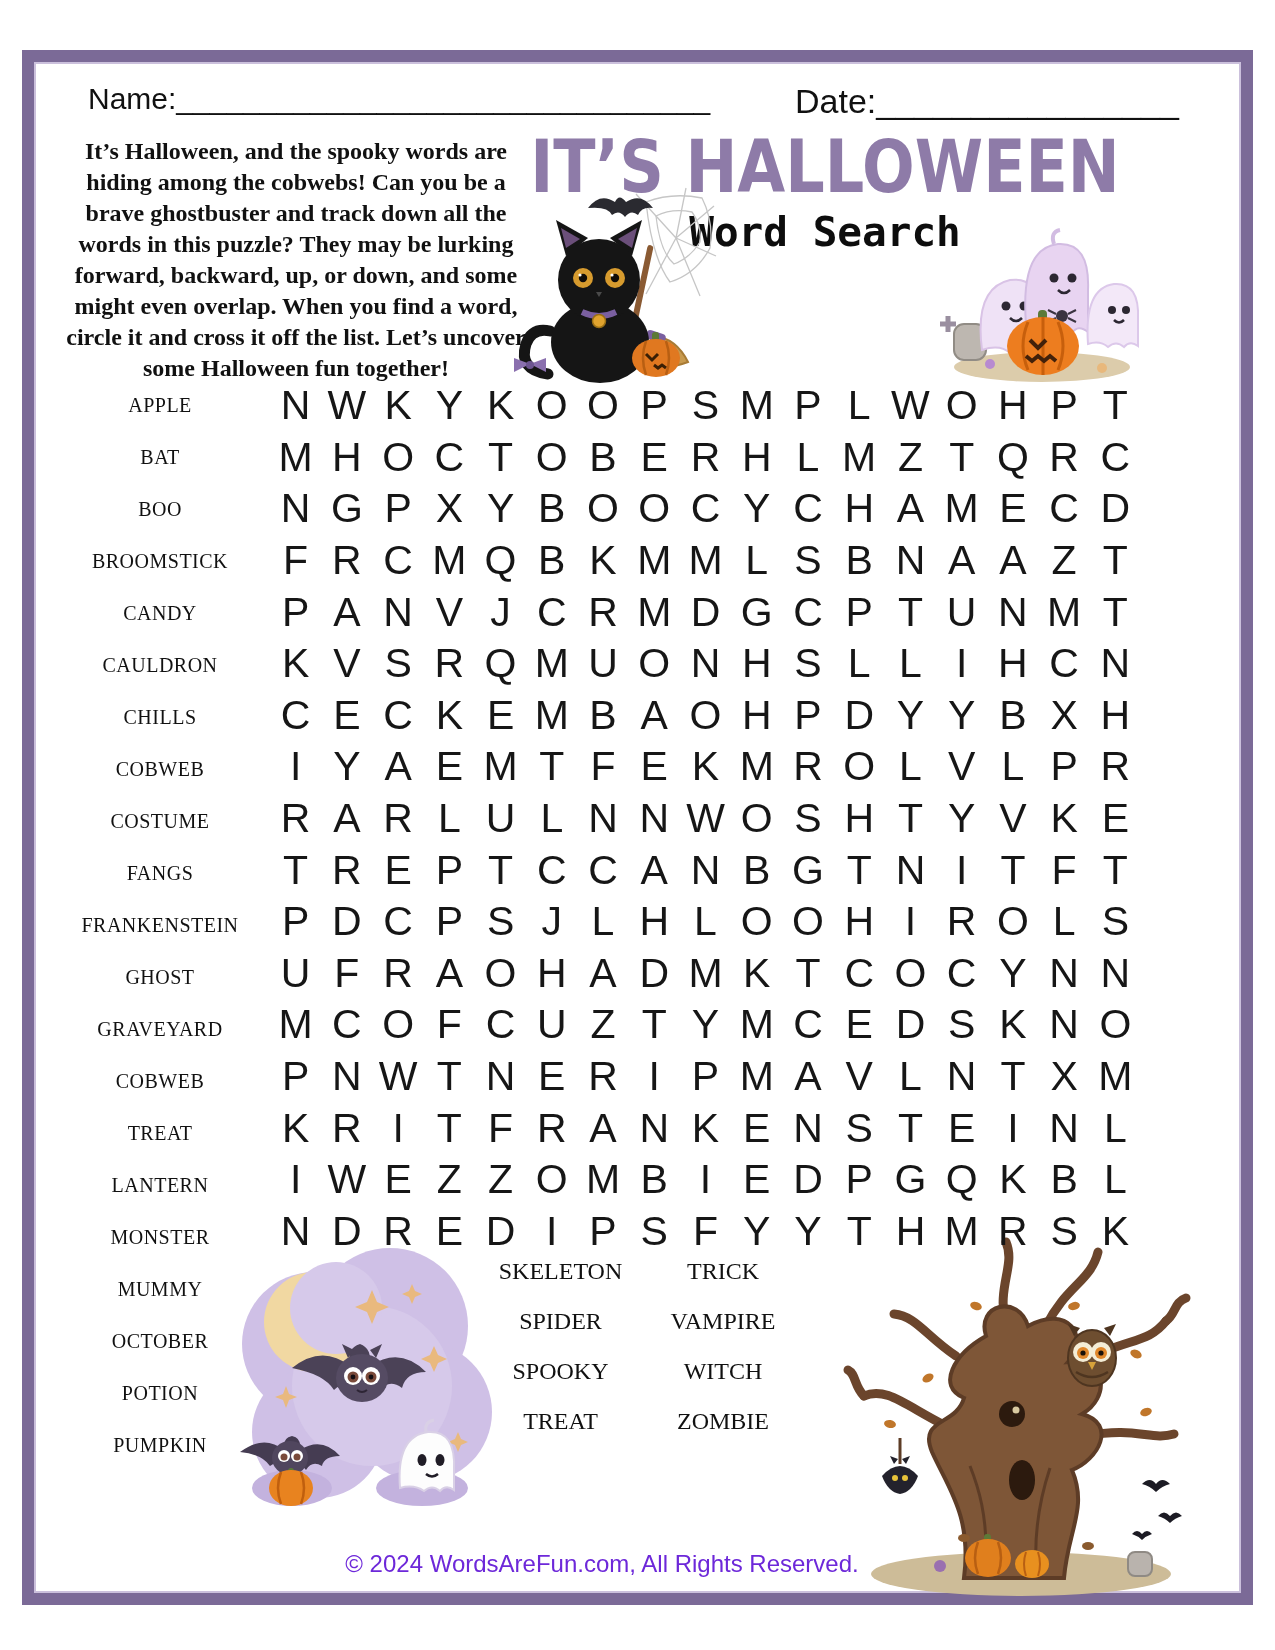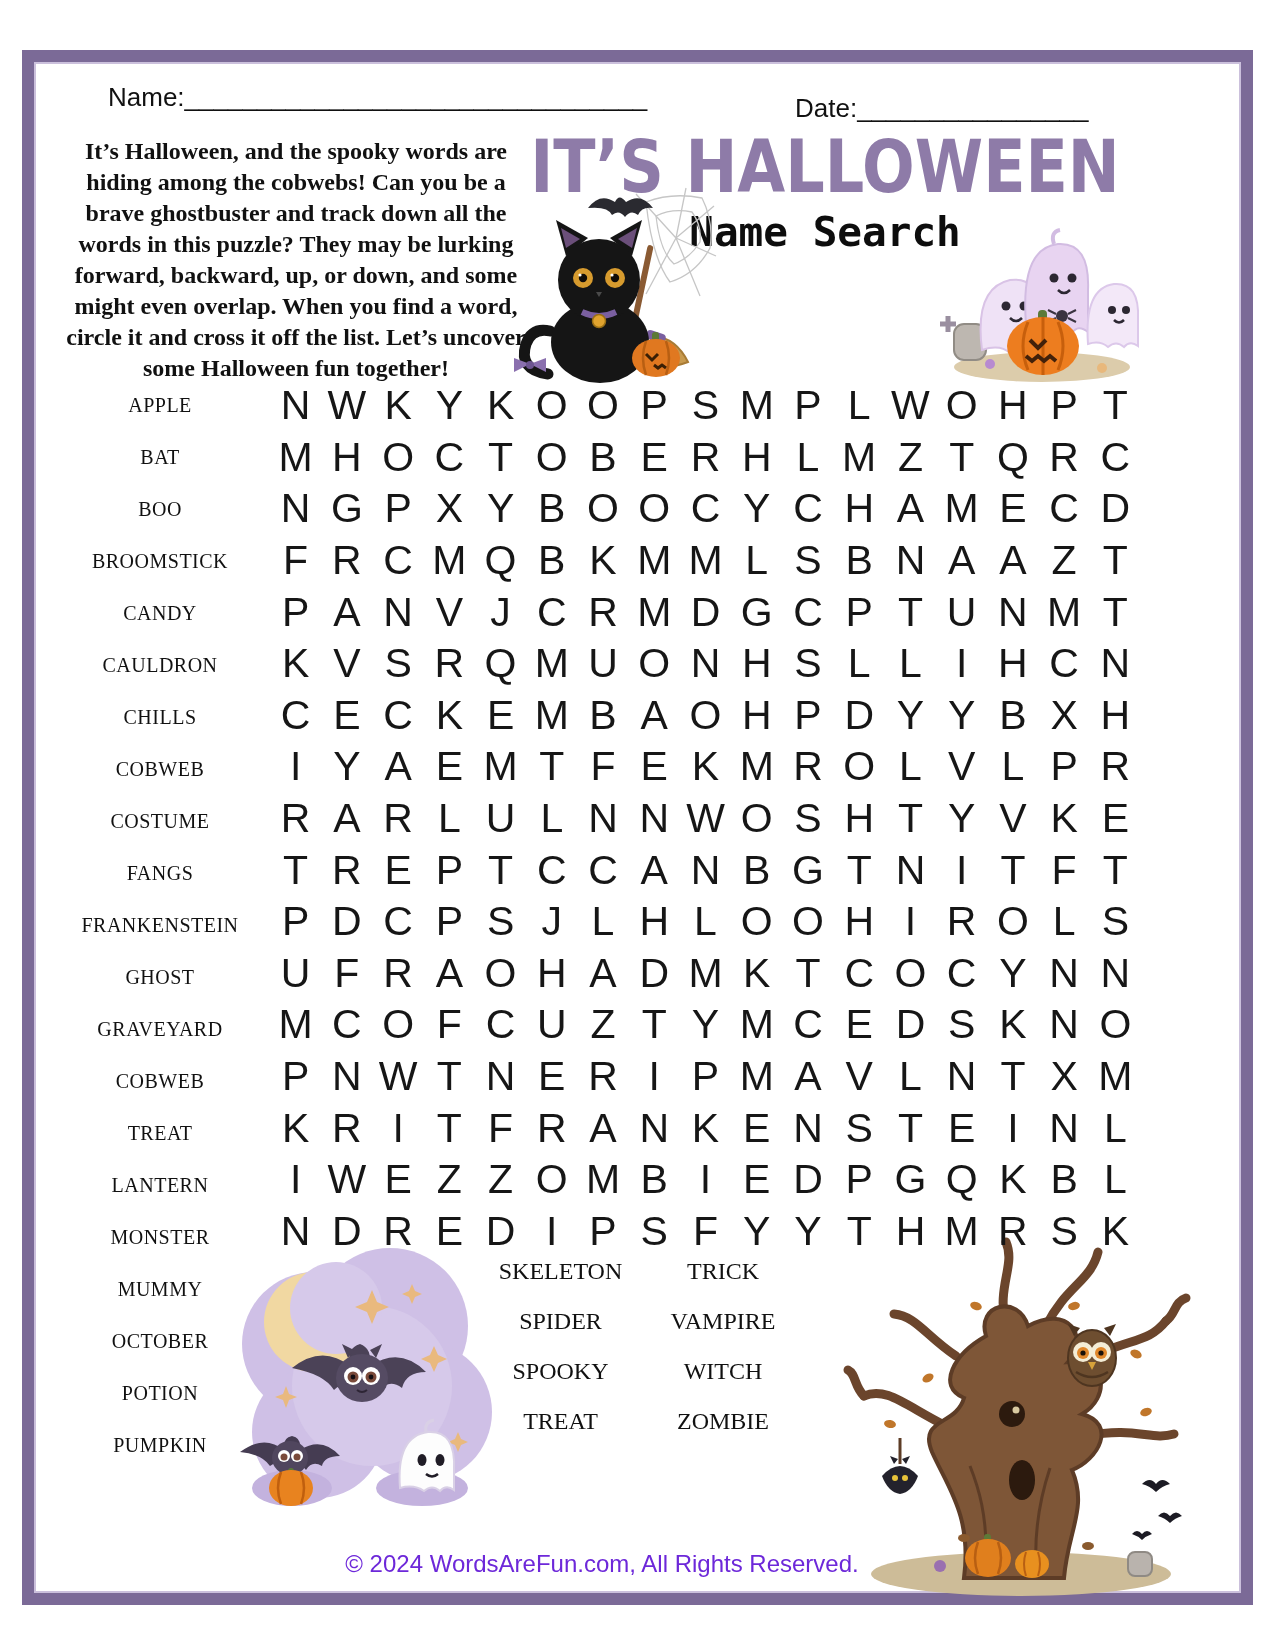--- a/index.html
+++ b/index.html
@@ -3,22 +3,22 @@
 <meta charset="utf-8">
 <style>
   html,body{margin:0;padding:0;background:#ffffff;}
   .sheet{position:relative;width:1275px;height:1650px;background:#fff;overflow:hidden;
          font-family:"Liberation Sans",sans-serif;color:#111;}
   
   .frame{position:absolute;left:22px;top:50px;width:1231px;height:1555px;
          border:12px solid #7b6a97;box-sizing:border-box;}
   .frame-inner{position:absolute;inset:0;border:2px solid #cbc0dc;}
   
-  .name-row{position:absolute;left:88px;top:82px;font-size:26px;margin-left:20px;}
-  .date-row{position:absolute;left:795px;top:82px;font-size:26px;margin-top:11px;}
+  .name-row{position:absolute;left:88px;top:82px;font-size:30px;}
+  .date-row{position:absolute;left:795px;top:82px;font-size:34px;}
   .fill-line{letter-spacing:0;}
   
   .intro{position:absolute;left:62px;top:136px;width:468px;text-align:center;
          font-family:"Liberation Serif",serif;font-weight:bold;font-size:24px;line-height:31px;}
   
   .title{position:absolute;left:520px;top:124px;width:610px;text-align:center;
          font-family:"DejaVu Sans",sans-serif;font-weight:bold;font-size:62px;
          color:#8e7ba8;transform:scaleY(1.18);transform-origin:50% 0;white-space:nowrap;letter-spacing:0px;}
   .subtitle{position:absolute;left:520px;top:208px;width:610px;text-align:center;
          font-family:"DejaVu Sans Mono",monospace;font-weight:bold;font-size:41px;color:#0d0d0d;}
@@ -56,21 +56,21 @@
     <div class="frame-inner"></div>
   </div>
 
   <div class="name-row"><span>Name:</span><span class="fill-line">________________________________</span></div>
 
   <div class="date-row"><span>Date:</span><span class="fill-line">________________</span></div>
 
   <div class="intro">It’s Halloween, and the spooky words are hiding among the cobwebs! Can you be a brave ghostbuster and track down all the words in this puzzle? They may be lurking forward, backward, up, or down, and some might even overlap. When you find a word, circle it and cross it off the list. Let’s uncover some Halloween fun together!</div>
 
   <div class="title">IT’S HALLOWEEN</div>
-  <div class="subtitle">Name Search</div>
+  <div class="subtitle">Word Search</div>
 
   <div class="illu illu-cat">
     <svg viewBox="0 0 232 200" xmlns="http://www.w3.org/2000/svg">
       <g stroke="#c6c6c6" stroke-width="1.3" fill="none">
         <path d="M190 52 L150 8 M190 52 L200 2 M190 52 L228 20 M190 52 L230 70 M190 52 L214 110 M190 52 L160 108"></path>
         <path d="M170 30 Q186 22 206 26 Q216 40 214 56 Q204 72 188 78 Q174 66 170 30"></path>
         <path d="M160 16 Q186 6 216 12 Q228 36 224 62 Q210 88 184 96 Q166 72 160 16"></path>
       </g>
       <path d="M102 22 q12-16 27-6 q4-9 11 0 q15-10 27 6 q-11-2-15 7 q-7-6-13 2 q-6-8-13-2 q-4-9-24-7z" fill="#2a2a30"></path>
       <g>

